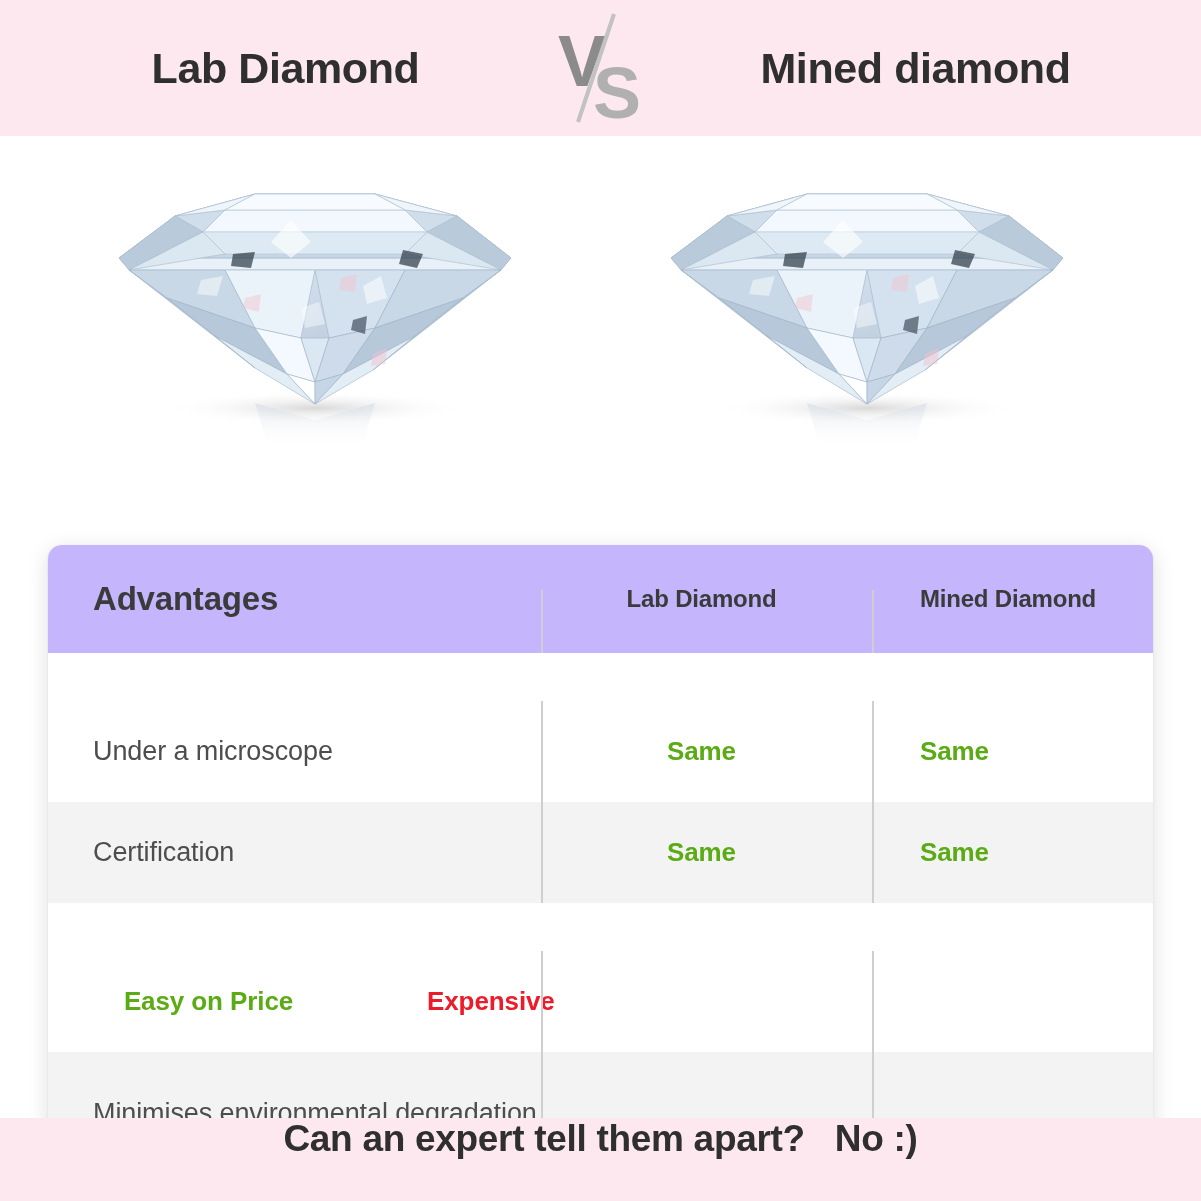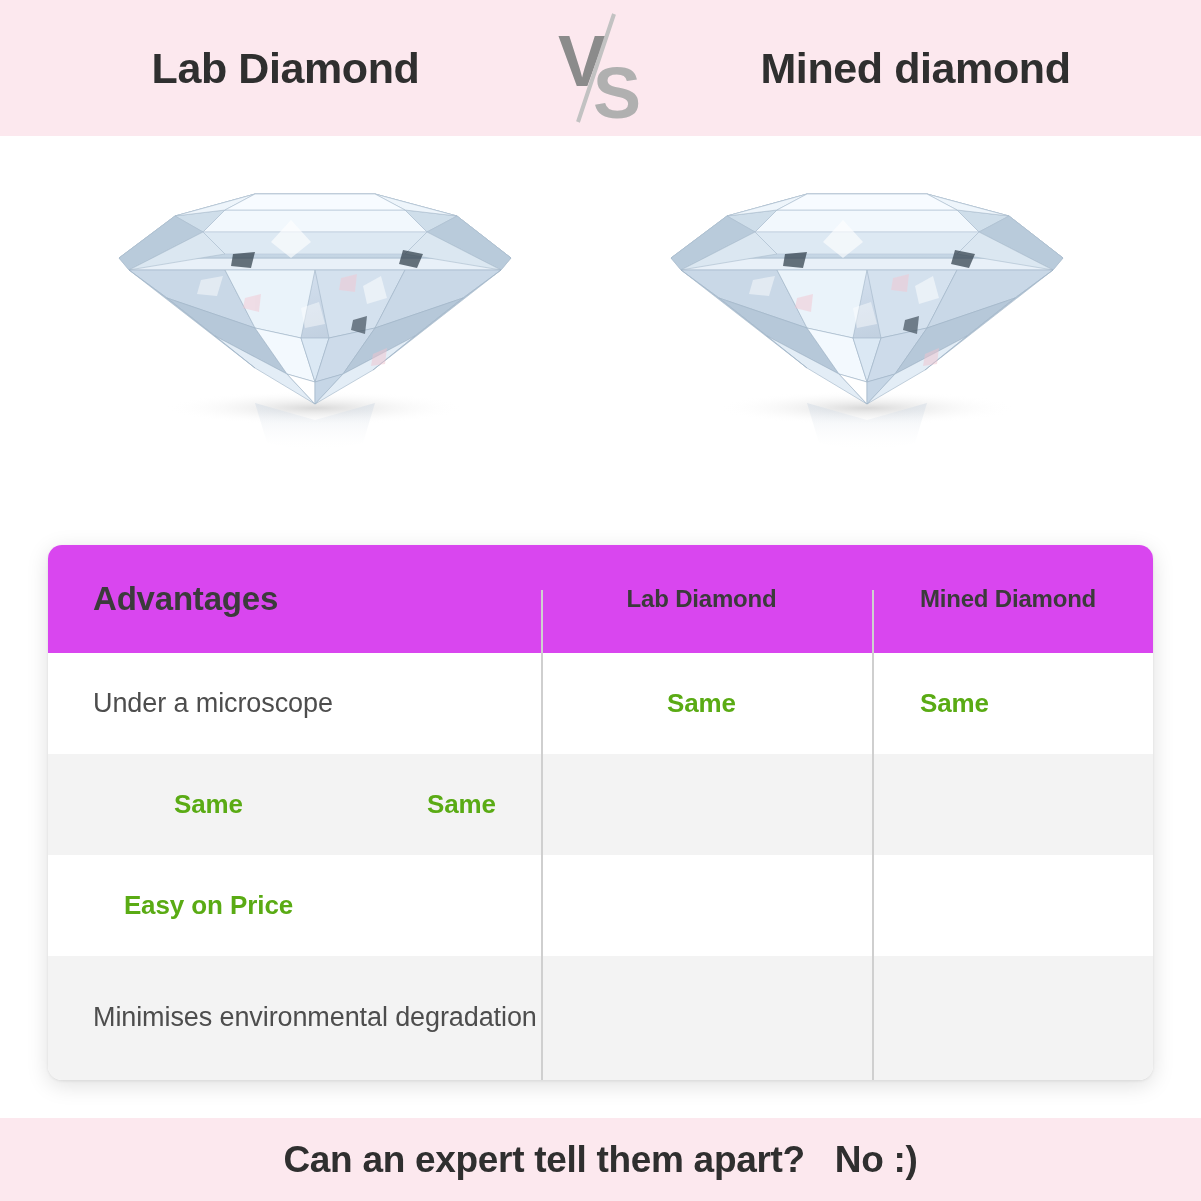--- a/index.html
+++ b/index.html
@@ -48,24 +48,24 @@
   .table-card {
     position:absolute; left:48px; top:545px;
     width:1105px;
     border-radius:14px;
     overflow:hidden;
     background:#ffffff;
     box-shadow:0 5px 22px rgba(0,0,0,0.13), 0 1px 3px rgba(0,0,0,0.08);
   }
   .t-row { display:flex; position:relative; }
 
-  .t-head { background:#d946ef; height:108px; }
+  .t-head { background:#c4b5fd; height:108px; }
   .t-body-row { height:101px; }
   .t-body-row.alt  { background:#f3f3f3; }
-  .t-body-row.plain{ background:#ffffff; }
+  .t-body-row.plain{ background:#ffffff;margin-top:48px; }
   .t-body-row.tall { height:124px; }
 
   .c-label  { width:493px; display:flex; align-items:center; padding-left:45px; }
   .c-lab    { width:331px; display:flex; align-items:center; justify-content:center; padding-right:10px;}
   .c-mined  { width:281px; display:flex; align-items:center; justify-content:flex-start; padding-left:48px; }
 
   .th-adv {
     font-size:33px; font-weight:bold; color:#3b3b3b; letter-spacing:-0.2px;
   }
   .th-col {
@@ -88,21 +88,21 @@
     top:0; bottom:0;
   }
   .vdiv.v1 { left:493px; }
   .vdiv.v2 { left:824px; }
   .t-head .vdiv { top:45px; bottom:0; }
 
   
   .footer-band {
     position:absolute; left:0; top:1118px; width:1201px; height:83px;
     background:#fce8ee;
-    display:flex; align-items:center; justify-content:center;
+    display:flex; align-items:flex-start; justify-content:center;
   }
   .footer-text {
     font-size:37px; font-weight:bold; color:#2f2f2f; letter-spacing:-0.3px;
     white-space:pre;
   }
 </style>
 </head>
 <body>
 
 <div class="header-band">
@@ -314,33 +314,39 @@
       <span class="td-val v-good">Same</span>
     </div>
     <div class="c-mined">
       <span class="td-val v-good">Same</span>
     </div>
   </div>
 
   <div class="t-row t-body-row alt">
     <div class="vdiv v1"></div>
     <div class="vdiv v2"></div>
+    <div class="c-label">
+      <span class="td-label">Certification</span>
+    </div>
     <div class="c-lab">
       <span class="td-val v-good">Same</span>
     </div>
     <div class="c-mined">
       <span class="td-val v-good">Same</span>
     </div>
   </div>
 
   <div class="t-row t-body-row plain">
     <div class="vdiv v1"></div>
     <div class="vdiv v2"></div>
     <div class="c-lab">
       <span class="td-val v-good">Easy on Price</span>
+    </div>
+    <div class="c-mined">
+      <span class="td-val v-bad">Expensive</span>
     </div>
   </div>
 
   <div class="t-row t-body-row alt tall">
     <div class="vdiv v1"></div>
     <div class="vdiv v2"></div>
     <div class="c-label">
       <span class="td-label">Minimises environmental degradation</span>
     </div>
   </div>

